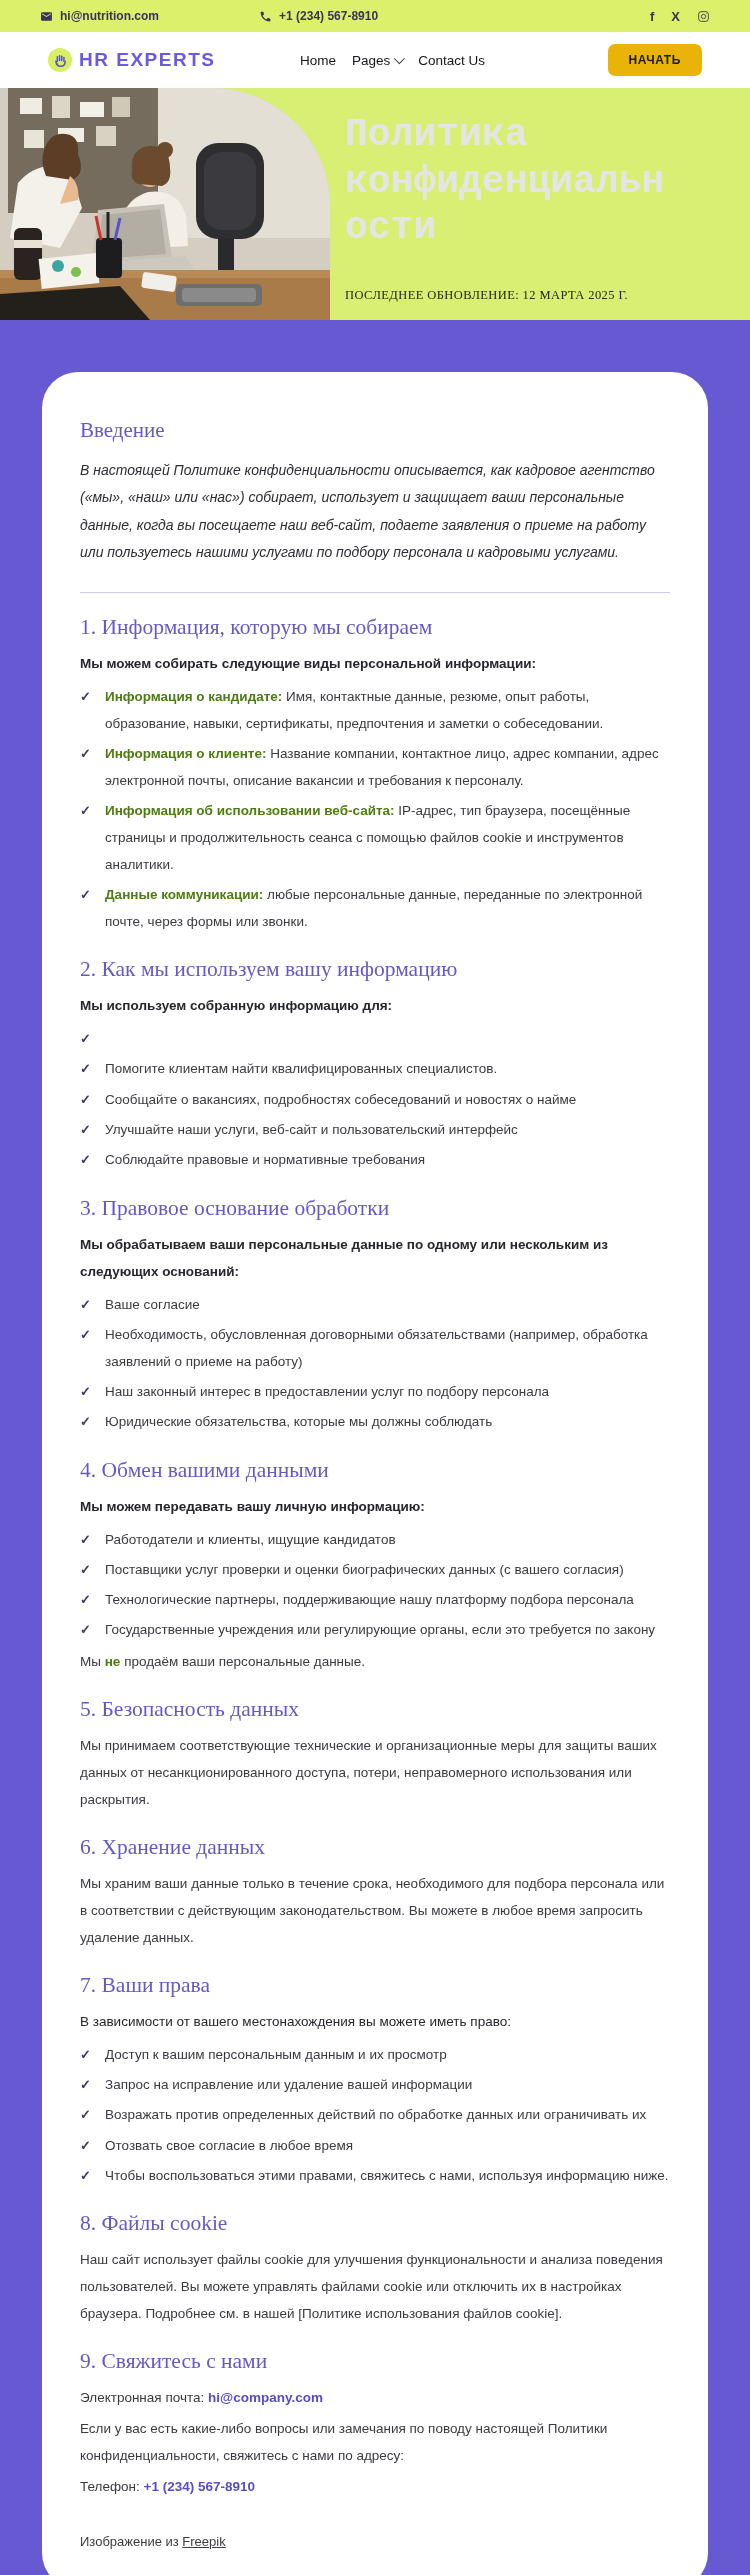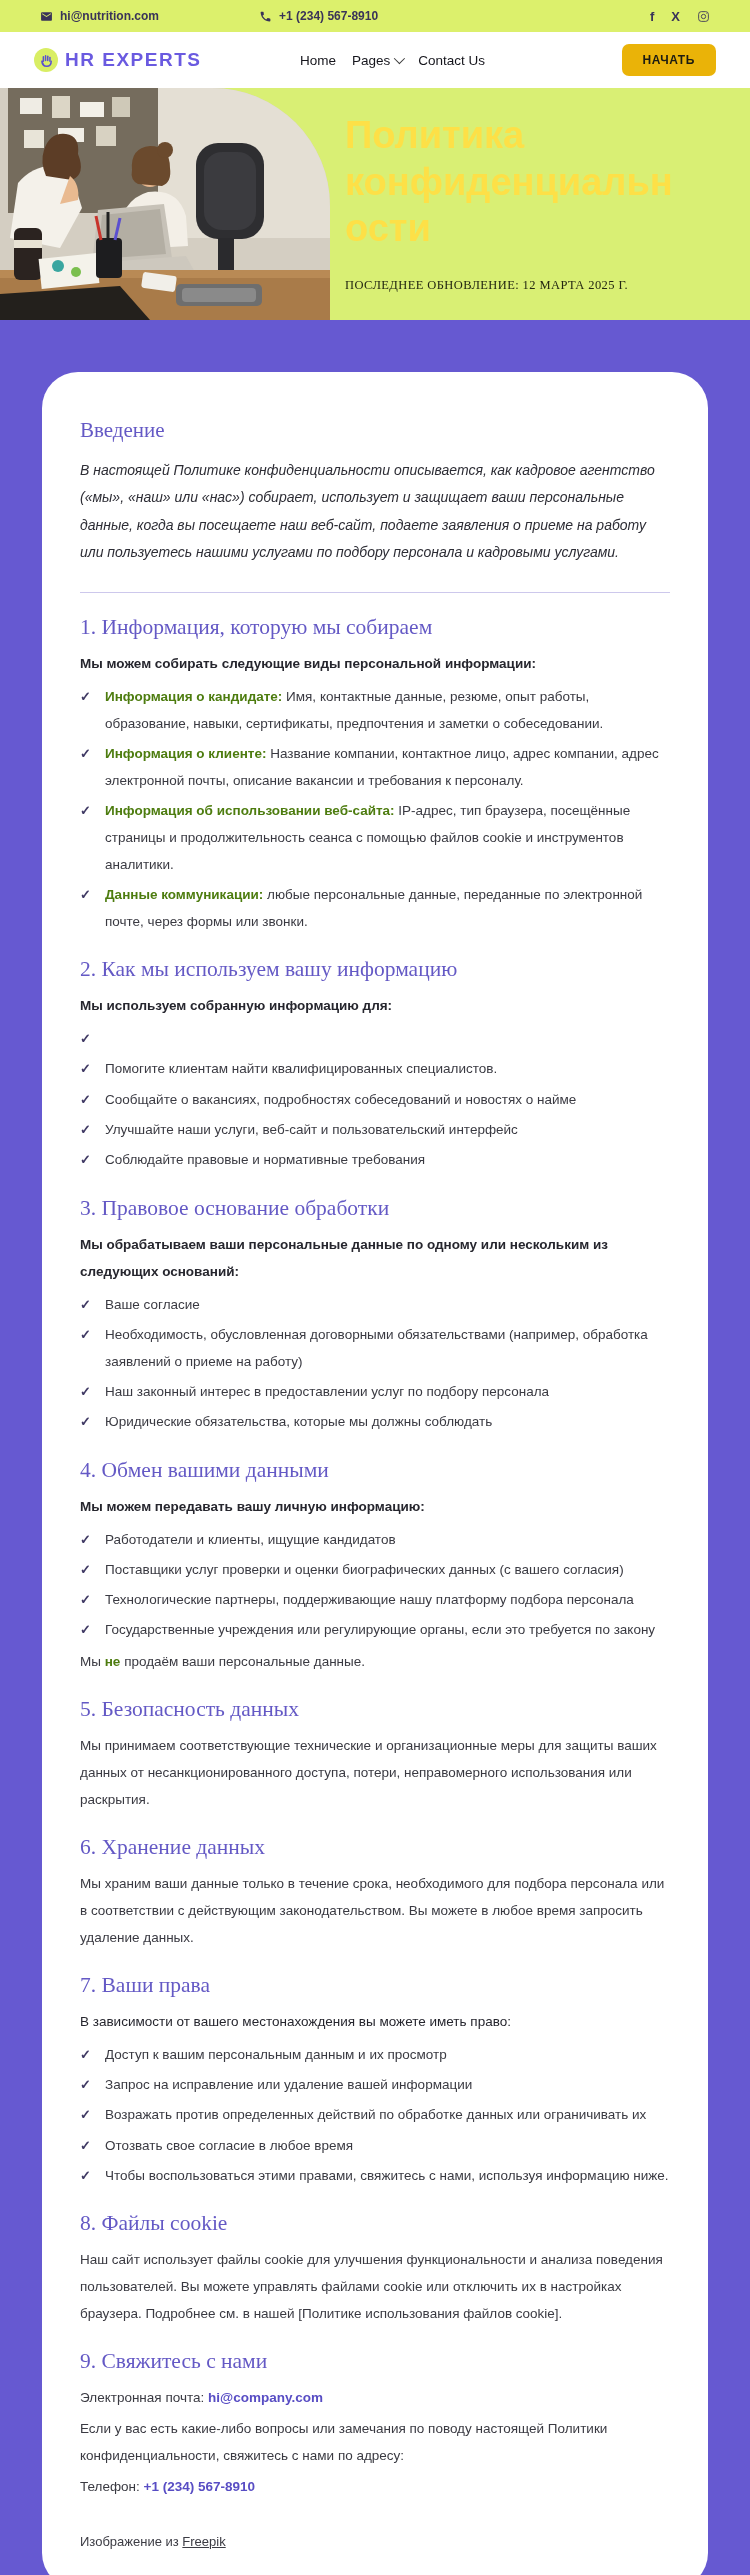--- a/index.html
+++ b/index.html
@@ -9,38 +9,38 @@
   
   .topbar { height:30px; background:#dcf06c; display:flex; align-items:center; padding:16px 40px; gap:14px; }
   .tb-item { display:flex; align-items:center; gap:7px; color:#393358; font-weight:700; font-size:12px; text-decoration:none; }
   .tb-item + .tb-item { margin-left:86px; }
   .tb-ico { width:13px; height:13px; fill:#393358; flex:0 0 auto; }
   .tb-social { margin-left:auto; display:flex; align-items:center; gap:17px; }
   .soc { color:#393358; font-weight:700; font-size:13px; text-decoration:none; display:flex; align-items:center; }
   .soc svg { width:13px; height:13px; stroke:#393358; fill:none; stroke-width:1.6; }
 
   
-  .site-header { height:56px; background:#ffffff; display:flex; align-items:center; padding:0 34px; position:relative; }
+  .site-header { height:56px; background:#ffffff; display:flex; align-items:center; padding:0 48px; position:relative; }
   .logo { display:flex; align-items:center; gap:7px; text-decoration:none; }
   .logo-badge { width:24px; height:24px; border-radius:50%; background:#d9ee64; display:flex; align-items:center; justify-content:center; }
   .logo-badge svg { width:15px; height:15px; }
   .logo-text { font-family:"Liberation Sans", sans-serif; font-weight:700; letter-spacing:1.5px; font-size:19px; color:#6a5ae0; }
   .main-nav { position:absolute; left:300px; display:flex; gap:16px; align-items:center; }
   .nav-link { font-size:13.5px; color:#15151c; text-decoration:none; font-weight:400; display:flex; align-items:center; gap:4px; }
   .chev { width:8px; height:8px; border-right:1.5px solid #3a3a3a; border-bottom:1.5px solid #3a3a3a; transform:rotate(45deg) translateY(-2px); }
   .cta-btn { margin-left:auto; background:#eab308; color:#1c1c12; border:none; border-radius:7px; font-weight:700; font-size:12px; letter-spacing:.6px; padding:9px 21px; cursor:pointer; font-family:"Liberation Sans", sans-serif; }
 
   
   .hero { height:232px; position:relative; background:#6659d1; }
   .hero-lime { position:absolute; left:207px; right:0; top:0; bottom:0; background:#d9ef74; }
   .hero-photo { position:absolute; left:0; top:0; width:330px; height:232px; border-top-right-radius:118px; overflow:hidden; }
   .hero-photo svg { display:block; width:100%; height:100%; }
   .hero-copy { position:absolute; left:345px; top:24px; width:332px; }
-  .hero-title { font-family:Liberation Sans, sans-serif; font-weight:700; font-size:38px; line-height:1.23; color:#fde047; overflow-wrap:break-word; word-break:break-word; }
-  .hero-updated { margin-top:26px; font-family:"Liberation Serif", serif; font-size:12.5px; letter-spacing:.4px; color:#232711; }
+  .hero-title { font-family:Liberation Mono, monospace; font-weight:700; font-size:38px; line-height:1.23; color:#e5e5e5; overflow-wrap:break-word; word-break:break-word; }
+  .hero-updated { margin-top:36px; font-family:"Liberation Serif", serif; font-size:12.5px; letter-spacing:.4px; color:#232711; }
 
   
   .purple-wrap { background:#6659d1; padding:52px 42px 40px; }
   .card { background:#ffffff; border-radius:36px; min-height:1828px; padding:46px 38px 40px; }
   .h-intro { font-family:"Liberation Serif", serif; font-weight:400; font-size:21px; color:#6459c5; margin-bottom:14px; }
   .intro-para { font-style:italic; font-size:14px; line-height:1.95; color:#2d2d35; }
   .card hr { border:none; border-top:1px solid #cdc8ec; margin:26px 0 6px; }
   .sec-h { font-family:"Liberation Serif", serif; font-weight:400; font-size:21.5px; color:#6459c5; margin:22px 0 10px; }
   .lead { font-size:13.5px; line-height:2.0; color:#26262e; }
   .lead.bold { font-weight:700; }

